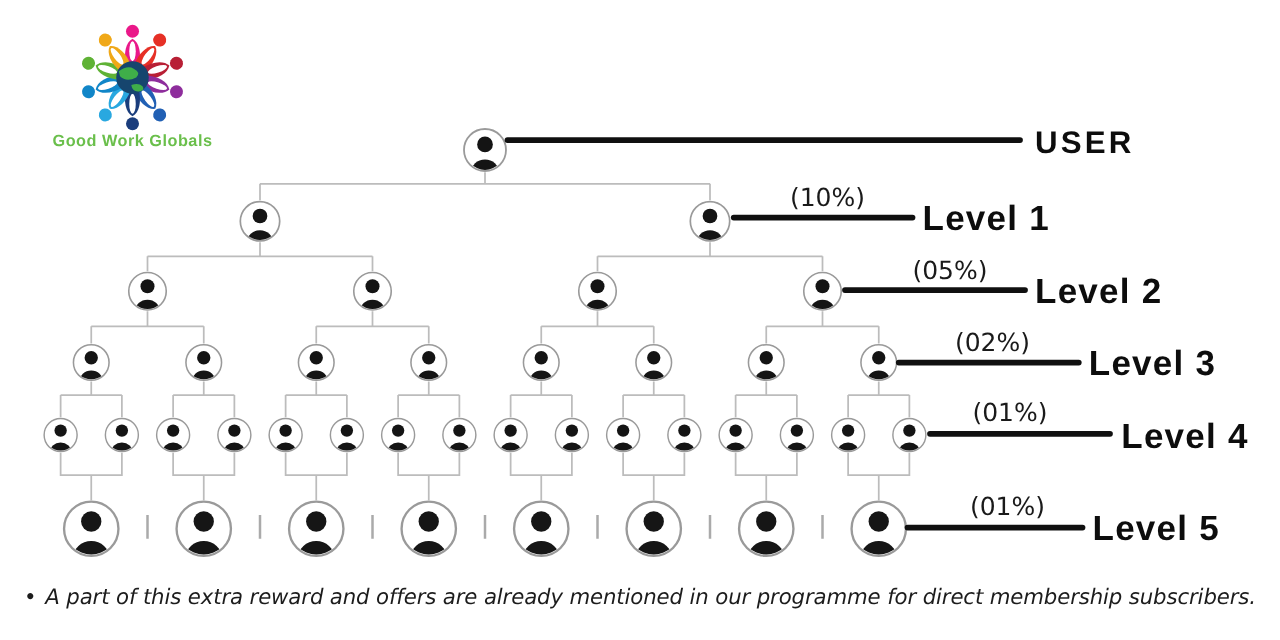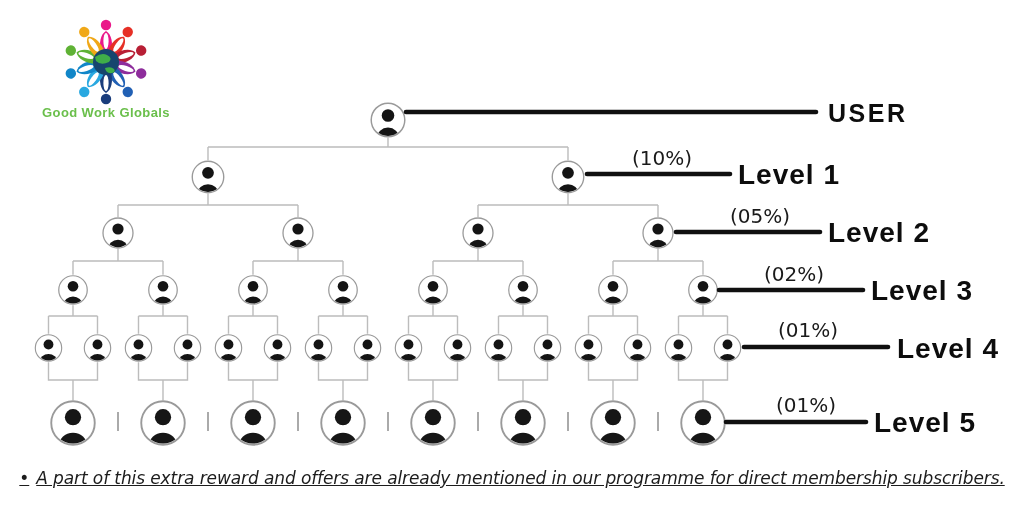--- a/index.html
+++ b/index.html
@@ -12,21 +12,21 @@
   #tree{position:absolute;left:0;top:0;}
   .cline{stroke:#bcbcbc;stroke-width:1.4;fill:none;}
   .tick{stroke:#aaaaaa;stroke-width:2;}
   .callout-line{stroke:#101010;stroke-width:4.6;stroke-linecap:round;}
   .lvl{font:700 28px "Liberation Sans",sans-serif;fill:#0d0d0d;letter-spacing:1px;}
   .usr{font-size:25px;letter-spacing:2.5px;}
   .pct{font:400 20px "DejaVu Sans",sans-serif;fill:#1a1a1a;text-anchor:middle;}
   .footnote{
     position:absolute;left:0;right:0;top:468px;text-align:center;
     font-style:italic;font-size:17px;color:#1c1c1c;
-    font-family:"DejaVu Sans",sans-serif;letter-spacing:-.1px;text-decoration:underline;
+    font-family:"DejaVu Sans",sans-serif;letter-spacing:-.1px;
   }
   .footnote .dot{font-style:normal;margin-right:7px;}
 </style>
 </head>
 <body>
 
 <svg id="logo" width="150" height="120" viewBox="0 0 150 120">
   <g id="logo-people" transform="translate(73,58)">
       <g transform="rotate(0)">
         <circle cy="-37" r="5.2" fill="#ea1889"></circle>

